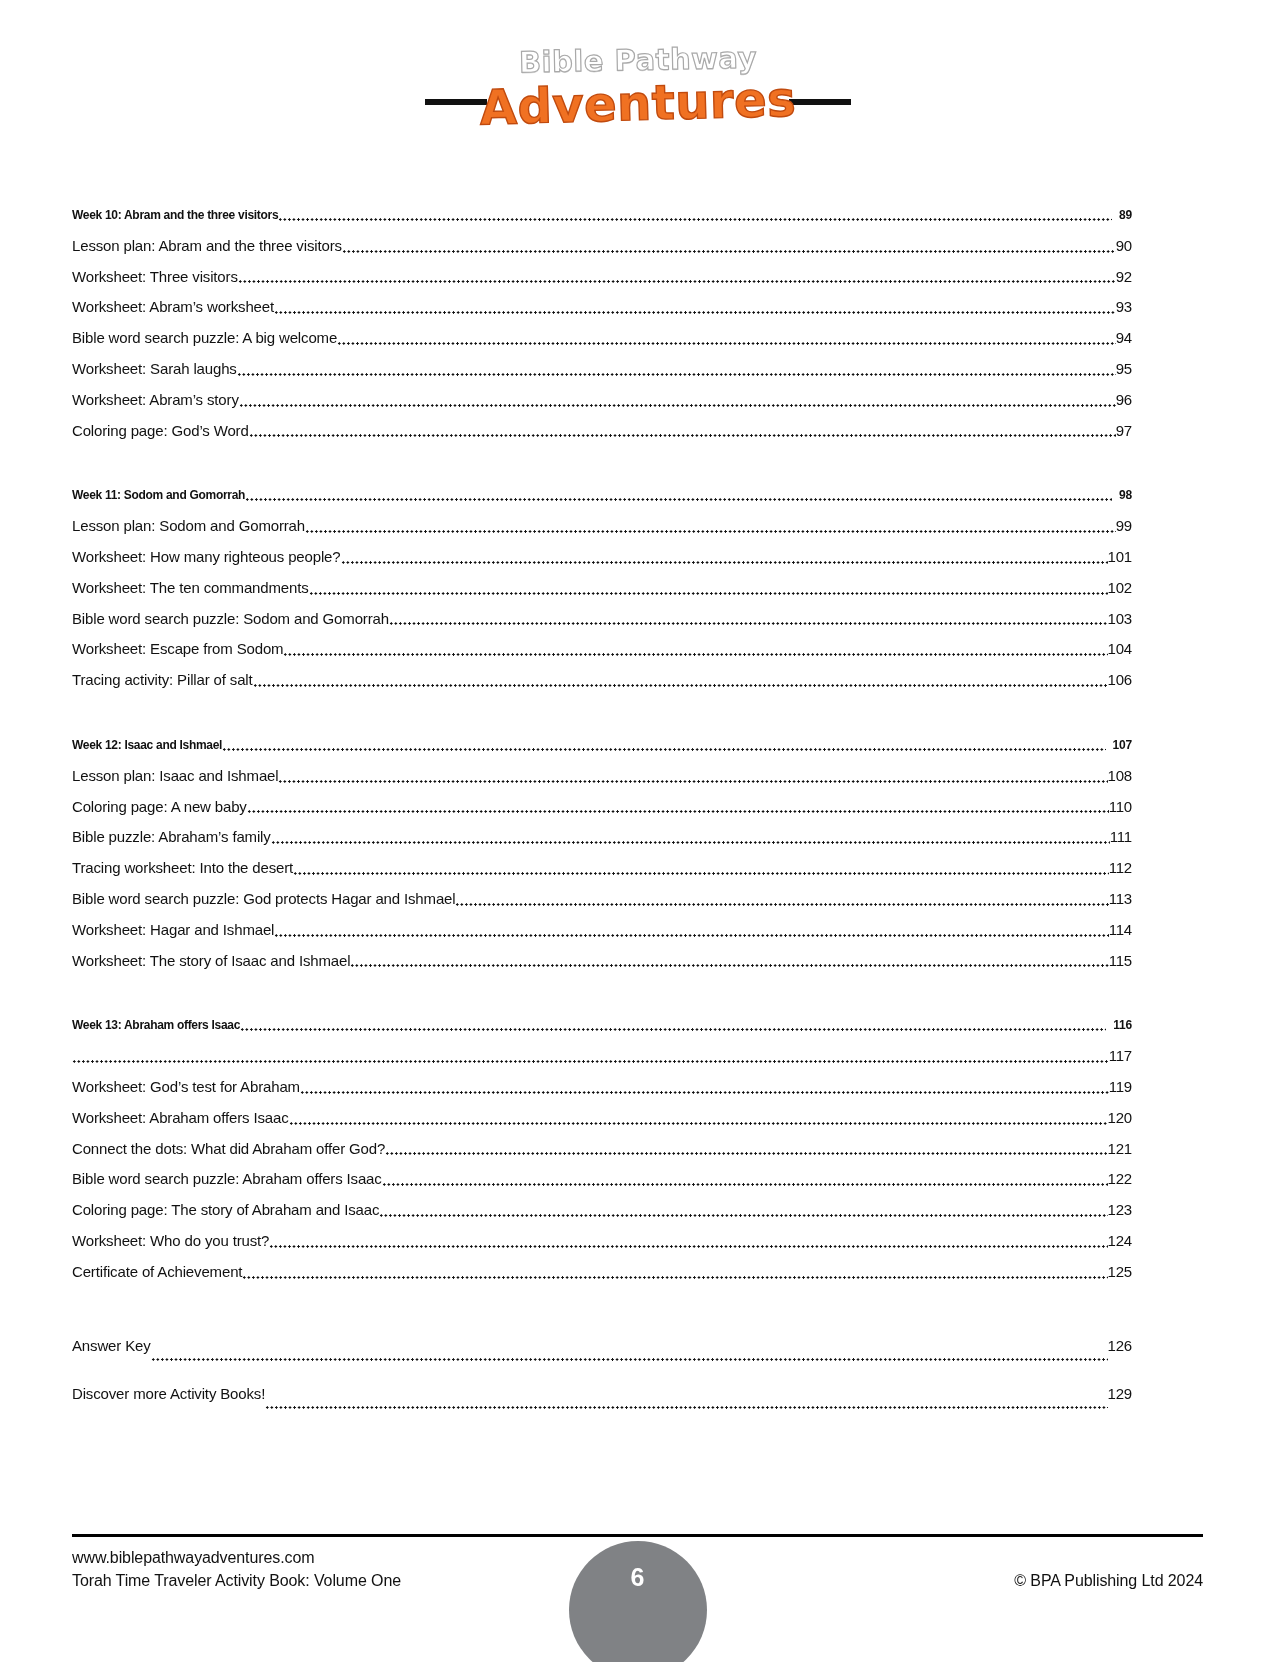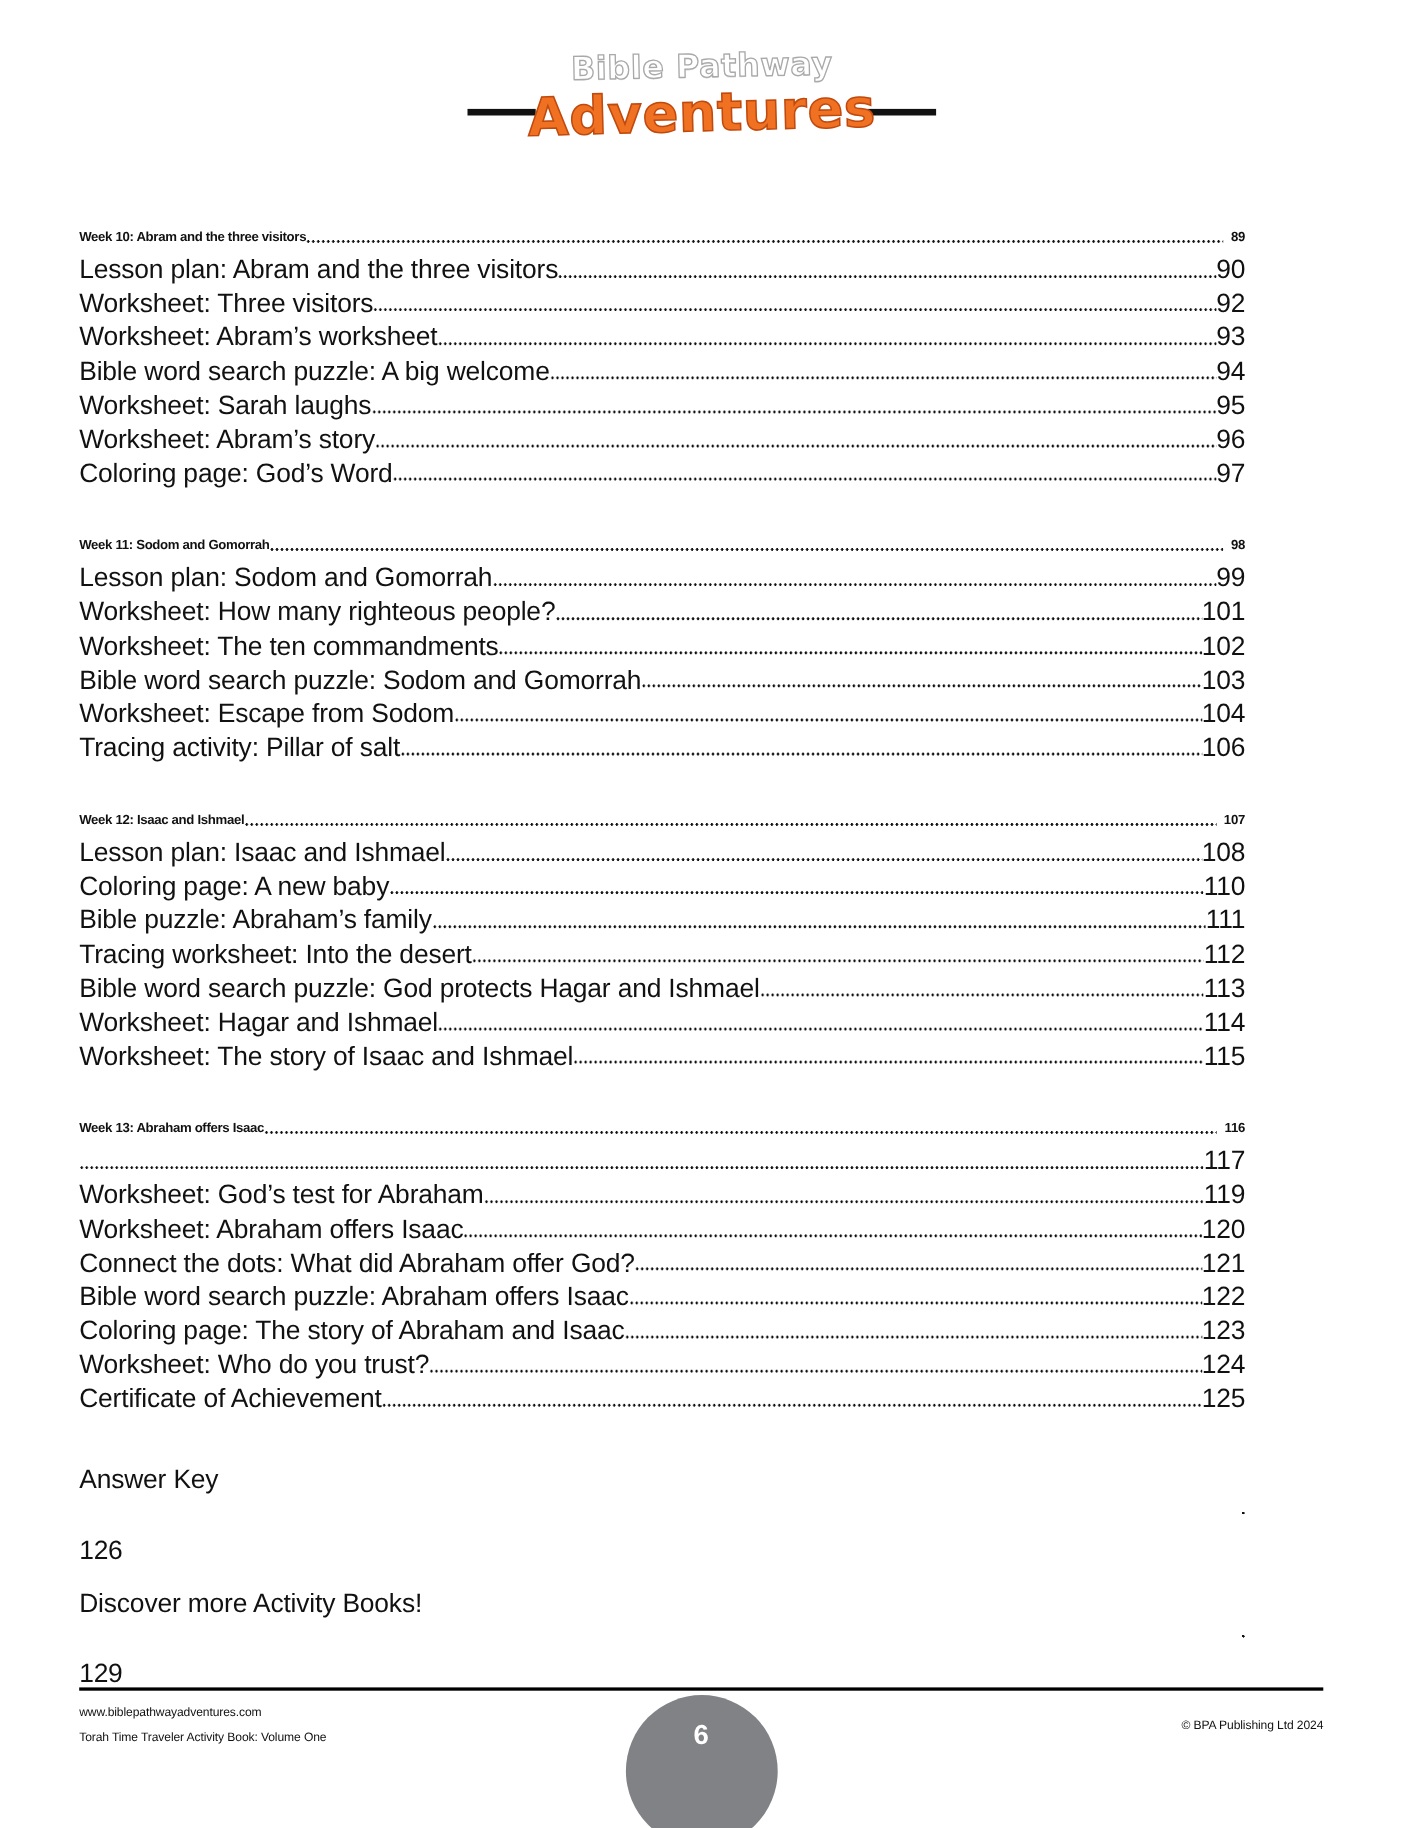--- a/index.html
+++ b/index.html
@@ -86,28 +86,27 @@
     margin-bottom: 34px;
   }
   .toc-group.tail {
     margin-top: 28px;
     margin-bottom: 0;
   }
   .toc-row {
     display: flex;
     align-items: baseline;
     width: 100%;
-    font-size: 24px;
+    font-size: 15px;
     line-height: 30.8px;
     color: #111111;
     white-space: nowrap;
   }
   .toc-row.spaced {
     line-height: 48px;
-    flex-direction: column;
   }
   .toc-row .label {
     flex: 0 0 auto;
     letter-spacing: -0.15px;
   }
   .toc-row .leader {
     flex: 1 1 auto;
     overflow: hidden;
     min-width: 4px;
     align-self: flex-end;
@@ -140,22 +139,22 @@
     height: 3px;
     background: #000000;
   }
   .footer {
     position: absolute;
     left: 72px;
     top: 1546px;
     width: 1131px;
     display: flex;
     justify-content: space-between;
-    align-items: center;
-    font-size: 11px;
+    align-items: flex-end;
+    font-size: 16px;
     line-height: 23px;
     color: #111111;
   }
   .footer-left div { white-space: nowrap; letter-spacing: -0.1px; }
   .footer-right { white-space: nowrap; letter-spacing: -0.1px; padding-top: 1px; }
 
   .page-badge {
     position: absolute;
     left: 50%;
     transform: translateX(-50%);

